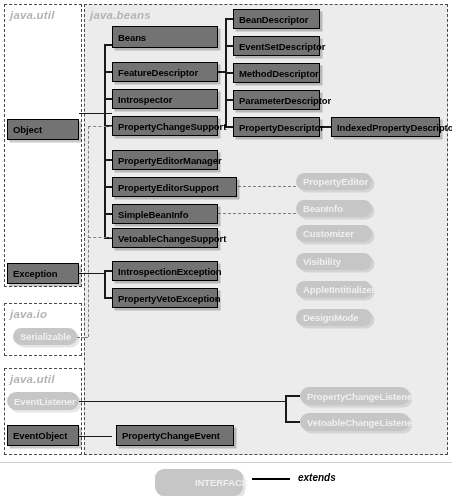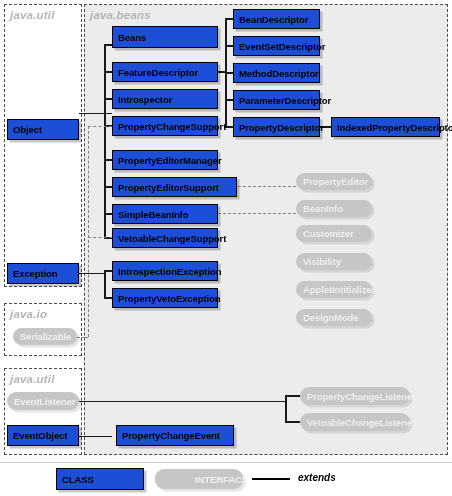--- a/index.html
+++ b/index.html
@@ -7,21 +7,21 @@
   #stage{position:relative;width:452px;height:496px;overflow:hidden;background:#fff;}
 
   
   .pkg{position:absolute;border:1px dashed #4a4a4a;box-sizing:border-box;}
   .pkg.shaded{background:#ececec;}
   .pkg.plain{background:#ffffff;}
   .pkg-label{position:absolute;font-style:italic;font-weight:bold;font-size:11.5px;
              color:#b4b4b4;letter-spacing:.2px;white-space:nowrap;}
 
   
-  .cls{position:absolute;box-sizing:border-box;background:#1d4ed8;border:1.6px solid #000;
+  .cls{position:absolute;box-sizing:border-box;background:#737373;border:1.6px solid #000;
        display:flex;align-items:center;padding-left:5px;
        font-size:9.5px;font-weight:bold;color:#000;white-space:nowrap;
        box-shadow:2.5px 2.5px 0 rgba(0,0,0,.22);letter-spacing:-0.1px;}
 
   
   .ifc{position:absolute;box-sizing:border-box;background:#c6c6c6;border-radius:9px;
        display:flex;align-items:center;padding-left:7px;
        font-size:9.5px;font-weight:bold;color:#efefef;white-space:nowrap;
        box-shadow:2.5px 2.5px 0 rgba(0,0,0,.10);letter-spacing:-0.1px;}
 
@@ -33,21 +33,21 @@
   .dl.h{height:0;border-top:1.4px dashed #808080;}
   .dl.v{width:0;border-left:1.4px dashed #808080;}
 
   
   #legend{position:absolute;left:0;top:462px;width:452px;height:34px;
           border-top:1px solid #cfcfcf;background:#fff;}
   .key-badge{position:absolute;left:4px;top:5px;width:42px;height:22px;background:#000;
              color:#fff;font-size:11px;font-weight:bold;display:flex;
              align-items:center;justify-content:center;letter-spacing:.5px;}
   .key-class{position:absolute;left:56px;top:5px;width:88px;height:22px;}
-  .key-ifc{position:absolute;left:155px;top:6px;width:88px;height:20px;padding-left:40px;}
+  .key-ifc{position:absolute;left:155px;top:6px;width:88px;height:27px;padding-left:40px;}
   .key-line{position:absolute;left:252px;top:15px;width:38px;height:2px;background:#000;}
   .key-ext{position:absolute;left:298px;top:9px;font-size:10px;font-style:italic;
            font-weight:bold;color:#000;}
 </style>
 </head>
 <body>
 
 <div id="stage">
 
   <div id="packages">
@@ -141,19 +141,18 @@
       <div class="ifc" style="left: 296px; top: 253px; width: 76px; height: 17px;">Visibility</div>
       <div class="ifc" style="left: 296px; top: 281px; width: 76px; height: 17px;">AppletIntitializer</div>
       <div class="ifc" style="left: 296px; top: 309px; width: 76px; height: 17px;">DesignMode</div>
       <div class="ifc" style="left: 13px; top: 328px; width: 64px; height: 17px;">Serializable</div>
       <div class="ifc" style="left: 7px; top: 392px; width: 72px; height: 18px;">EventListener</div>
       <div class="ifc" style="left: 300px; top: 387px; width: 110px; height: 18px;">PropertyChangeListener</div>
       <div class="ifc" style="left: 300px; top: 413px; width: 110px; height: 18px;">VetoableChangeListener</div>
     </div>
 
   <div id="legend">
-    <div class="cls key-class">CLASS</div>
     <div class="ifc key-ifc">INTERFACE</div>
     <div class="key-line"></div>
     <div class="key-ext">extends</div>
   </div>
 
 </div>
 
 </body></html>

